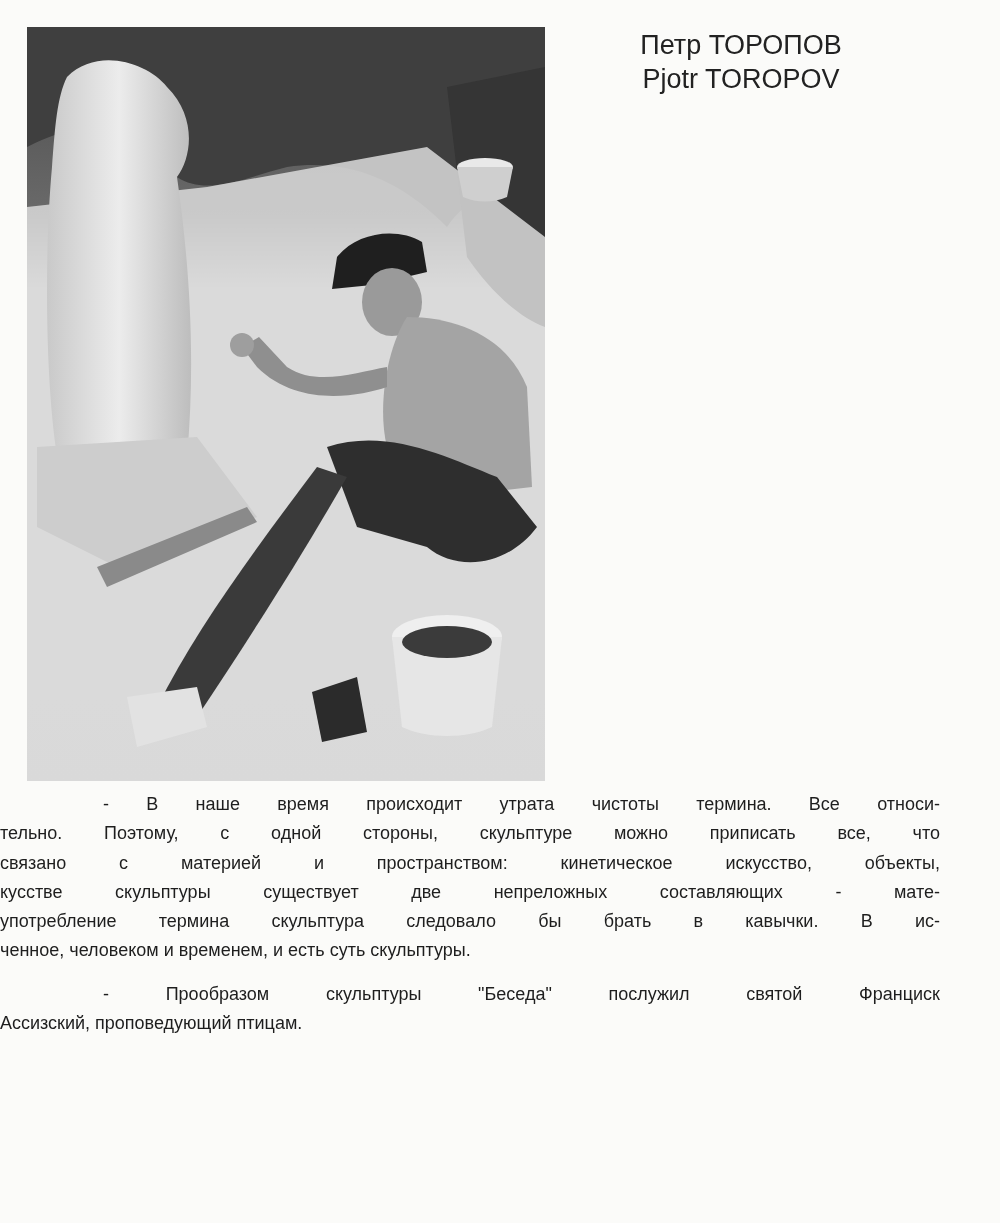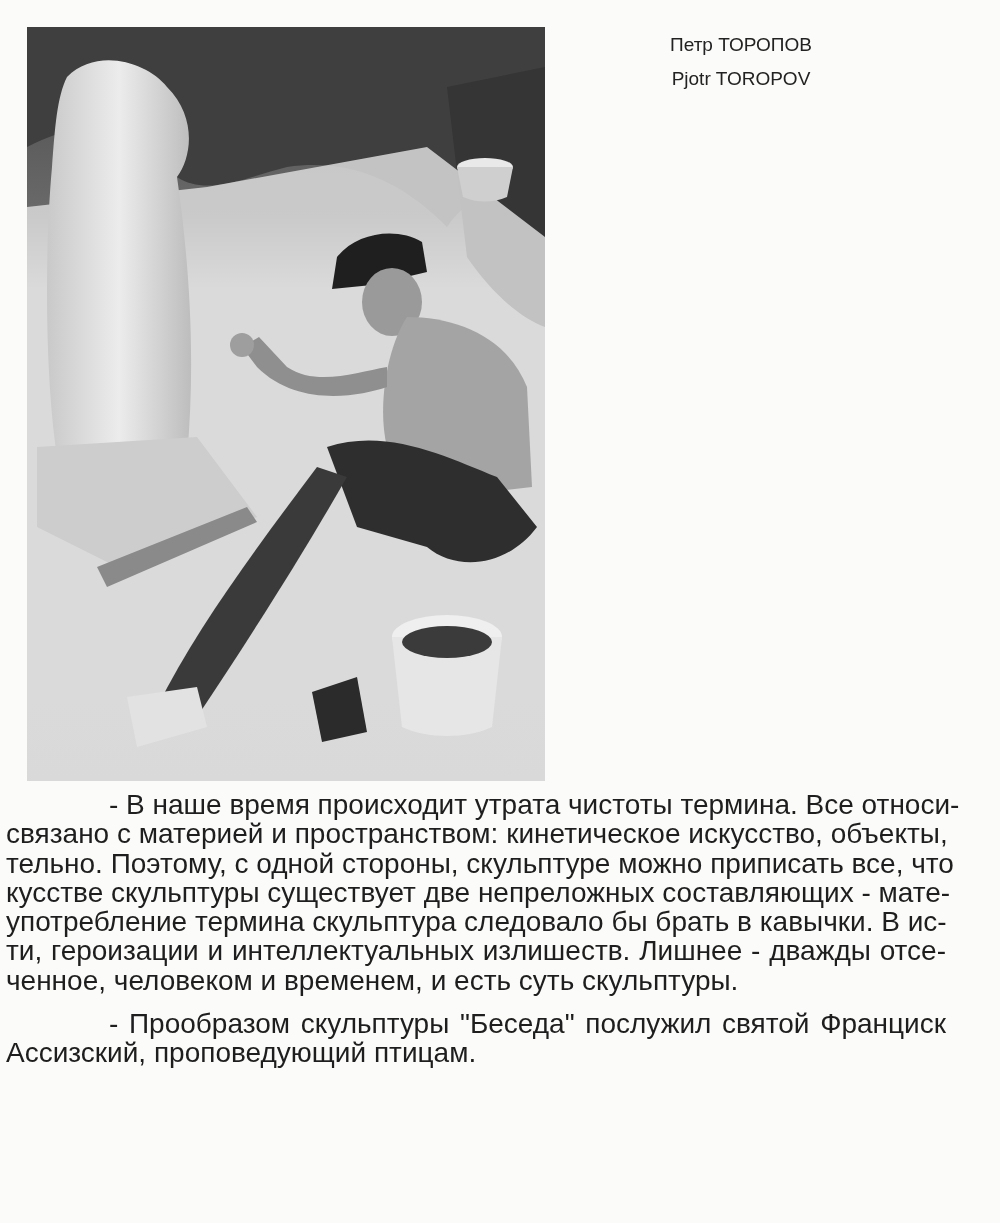--- a/index.html
+++ b/index.html
@@ -12,27 +12,27 @@
     }
     .photo {
       position: absolute; left: 27px; top: 27px;
       width: 518px; height: 754px;
       overflow: hidden;
       background: #cfcfcf;
     }
     .photo svg { display: block; width: 100%; height: 100%; }
     .author {
       position: absolute; left: 596px; top: 28px; width: 290px;
-      text-align: center; font-size: 19px; line-height: 34px;
+      text-align: center; font-size: 27px; line-height: 34px;
       color: #222;
     }
     .author div { white-space: nowrap; }
     .body-text {
-      position: absolute; left: 6px; top: 790px; width: 940px;
-      font-size: 28px; line-height: 29.3px; color: #1e1e1e;
+      position: absolute; left: 0; top: 790px; width: 940px;
+      font-size: 18px; line-height: 29.3px; color: #1e1e1e;
     }
     .line { white-space: nowrap; display: block; }
     .line.justify { text-align: justify; text-align-last: justify; }
     .indent { padding-left: 103px; }
     .para2 { margin-top: 14px; }
   </style>
 </head>
 <body>
 
 <div class="photo">
@@ -84,24 +84,23 @@
 </div>
 
 <div class="author">
   <div>Петр ТОРОПОВ</div>
   <div>Pjotr TOROPOV</div>
 </div>
 
 <div class="body-text">
   <div>
     <span class="line justify indent">- В наше время происходит утрата чистоты термина. Все относи-</span>
+    <span class="line justify">тельно. Поэтому, с одной стороны, скульптуре можно приписать все, что</span>
     <span class="line justify">связано с материей и пространством: кинетическое искусство, объекты,</span>
-    <span class="line justify">тельно. Поэтому, с одной стороны, скульптуре можно приписать все, что</span>
     <span class="line justify">кусстве скульптуры существует две непреложных составляющих - мате-</span>
     <span class="line justify">употребление термина скульптура следовало бы брать в кавычки. В ис-</span>
-    <span class="line justify">ти, героизации и интеллектуальных излишеств. Лишнее - дважды отсе-</span>
     <span class="line">ченное, человеком и временем, и есть суть скульптуры.</span>
   </div>
   <div class="para2">
     <span class="line justify indent">- Прообразом скульптуры "Беседа" послужил святой Франциск</span>
     <span class="line">Ассизский, проповедующий птицам.</span>
   </div>
 </div>
 
 </body></html>

